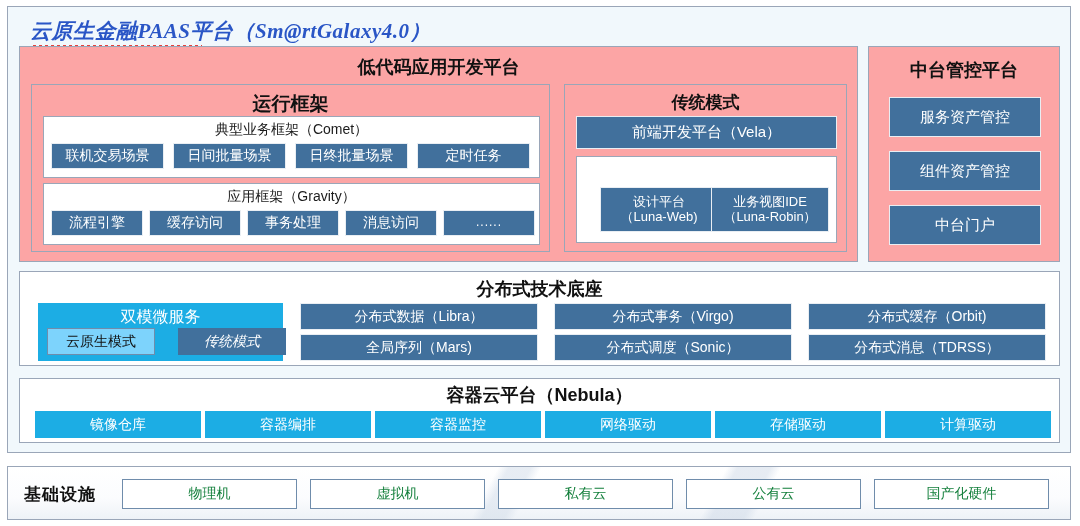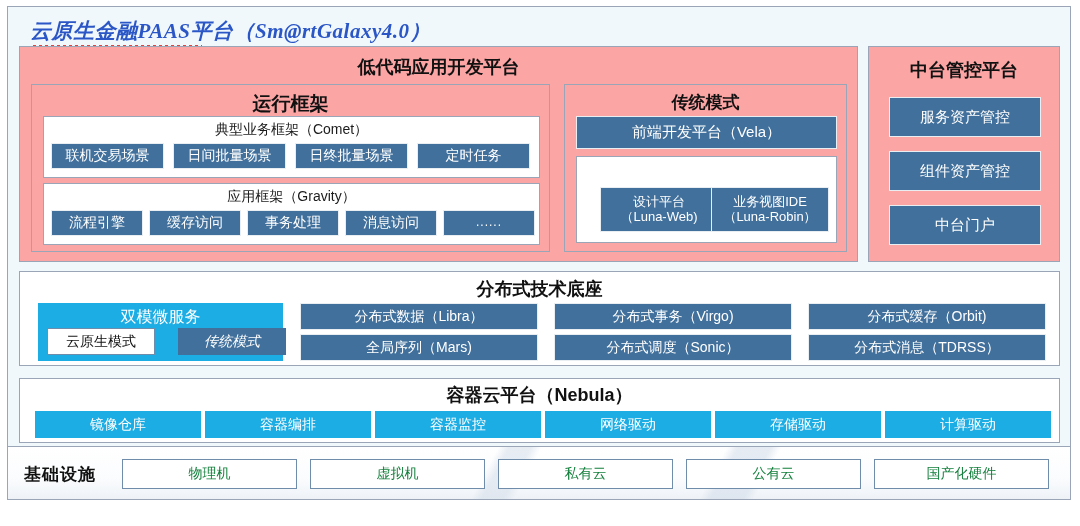--- a/index.html
+++ b/index.html
@@ -58,26 +58,26 @@
   .chip{
     box-sizing:border-box;position:absolute;
     display:flex;align-items:center;justify-content:center;
     text-align:center;line-height:1.12;
     color:#ffffff;
     font-size:14px;
     white-space:nowrap;
   }
   .chip-blue{background:#41709c;border:1px solid #e9eef3;}
   .chip-cyan{background:#1cade4;border:1px solid #1cade4;}
-  .chip-white{background:#ffffff;border:1px solid #6f8cab;color:#111111;}
+  .chip-white{background:#7dd3fc;border:1px solid #6f8cab;color:#111111;}
   .chip-outline{background:#ffffff;border:1px solid #6f8cab;color:#15803d;}
 
   
   .infra{
-    position:absolute;left:7px;top:446px;width:1064px;height:54px;
+    position:absolute;left:7px;top:466px;width:1064px;height:54px;
     border:1px solid #9aa6b8;
     box-sizing:border-box;
     background:
       linear-gradient(118deg, rgba(255,255,255,0) 45%, rgba(212,222,234,.55) 46%, rgba(212,222,234,.55) 48%, rgba(255,255,255,0) 49%),
       linear-gradient(118deg, rgba(255,255,255,0) 66%, rgba(206,217,231,.5) 67%, rgba(206,217,231,.5) 70%, rgba(255,255,255,0) 71%),
       linear-gradient(180deg,#ffffff 0%, #fbfcfe 60%, #eef2f7 100%);
   }
   .infra-label{
     position:absolute;left:16px;top:16px;
     font-size:17px;font-weight:bold;color:#111111;letter-spacing:1px;

